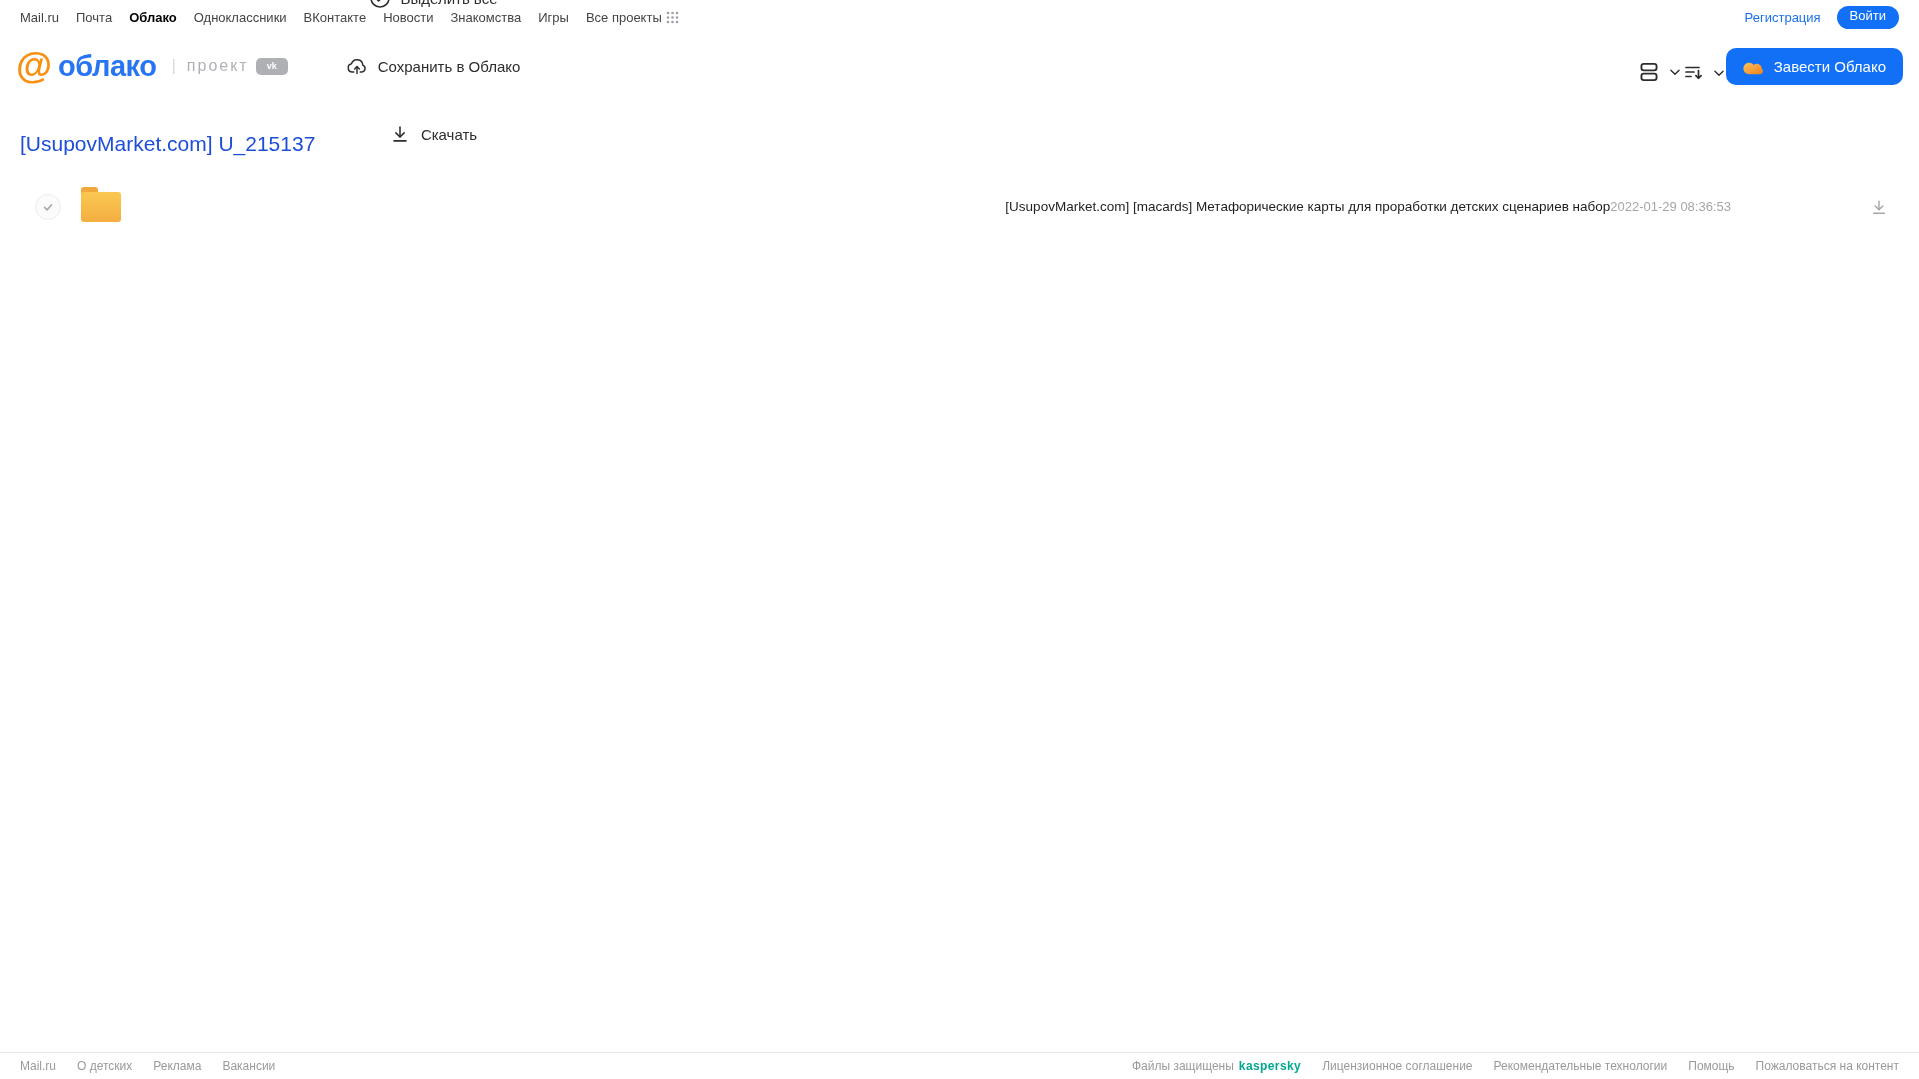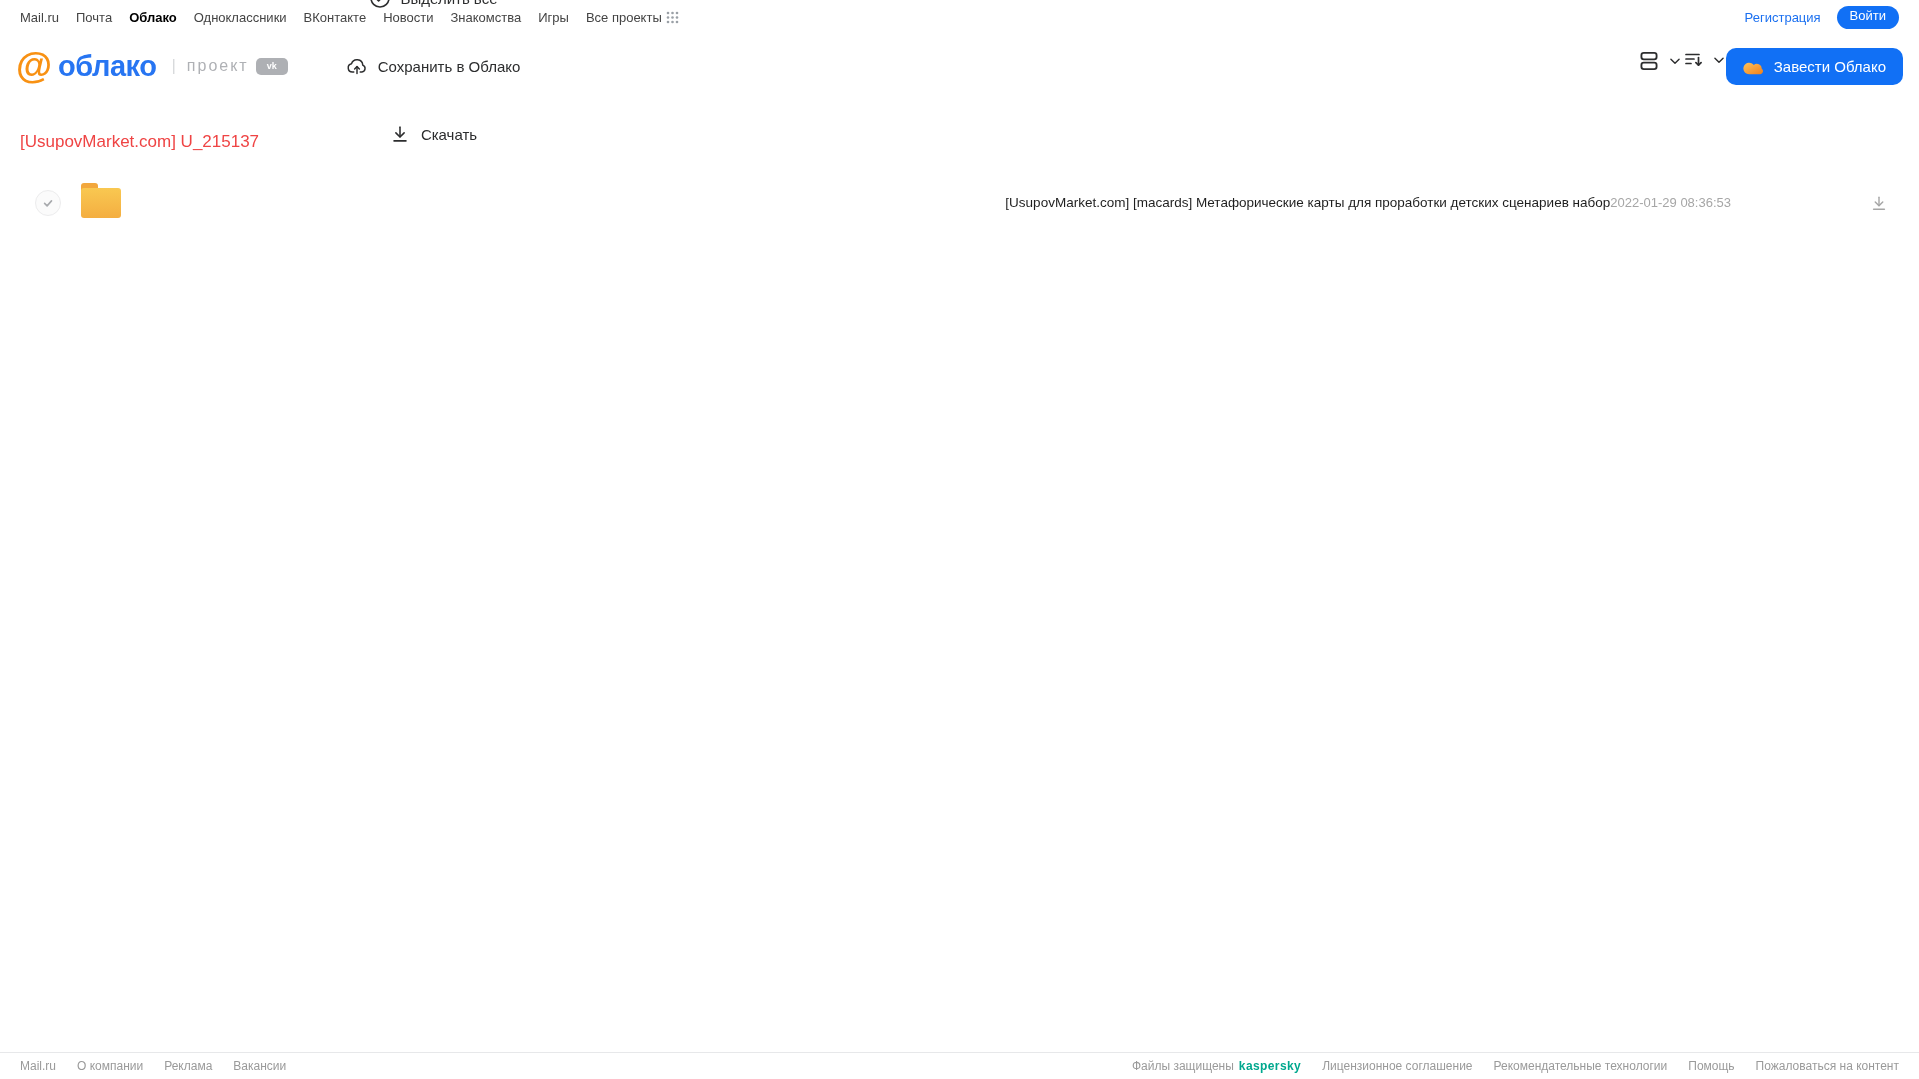--- a/index.html
+++ b/index.html
@@ -42,31 +42,31 @@
     display: inline-flex; align-items: center; justify-content: center;
     margin-left: 7px; letter-spacing: 0;
   }
 
   .toolbar { display: flex; align-items: center; gap: 46px; margin-left: 58px; flex-direction: column; }
   .toolbar-action {
     display: flex; align-items: center; gap: 10px;
     font-size: 15px; color: #2C2D2E; cursor: pointer; white-space: nowrap;
   }
 
-  .header-right { margin-left: auto; display: flex; align-items: flex-start; }
+  .header-right { margin-left: auto; display: flex; align-items: flex-end; }
   .icon-group { display: flex; align-items: center; gap: 6px; color: #2C2D2E; cursor: pointer; }
   .get-cloud-btn {
     display: flex; align-items: center; gap: 9px;
     background: #1170F5; color: #fff; border: none; cursor: pointer;
     font-family: inherit; font-size: 15px;
     border-radius: 10px; height: 37px; padding: 0 17px;
   }
 
   
-  .page-title { font-size: 17px; font-weight: 400; color: #ef4444; margin: 34px 0 0 20px; }
+  .page-title { font-size: 21px; font-weight: 400; color: #1d4ed8; margin: 34px 0 0 20px; }
 
   .file-list { margin-top: 27px; }
   .file-row { display: flex; align-items: center; height: 47px; padding: 0 30px 0 35px; cursor: pointer; text-align: right; }
   .row-checkbox {
     width: 26px; height: 26px; border-radius: 50%;
     background: #FBFBFB; border: 1px solid #ECECED;
     display: flex; align-items: center; justify-content: center;
     color: #A8AAAD; flex: none; cursor: pointer;
   }
   .folder-icon { position: relative; width: 40px; height: 30px; margin-left: 20px; flex: none; }
@@ -242,21 +242,21 @@
             <path d="M5.5 19.5h13"></path>
         </svg>
       </span>
     </div>
   </div>
 </div>
 
 <div class="footer">
   <div class="footer-left">
     <span class="footer-link">Mail.ru</span>
-    <span class="footer-link">О компании</span>
+    <span class="footer-link">О детских</span>
     <span class="footer-link">Реклама</span>
     <span class="footer-link">Вакансии</span>
   </div>
   <div class="footer-right">
     <span class="kaspersky-item">
       <span>Файлы защищены</span>
       <span class="kaspersky-logo">kaspersky</span>
     </span>
     <span class="footer-link">Лицензионное соглашение</span>
     <span class="footer-link">Рекомендательные технологии</span>

